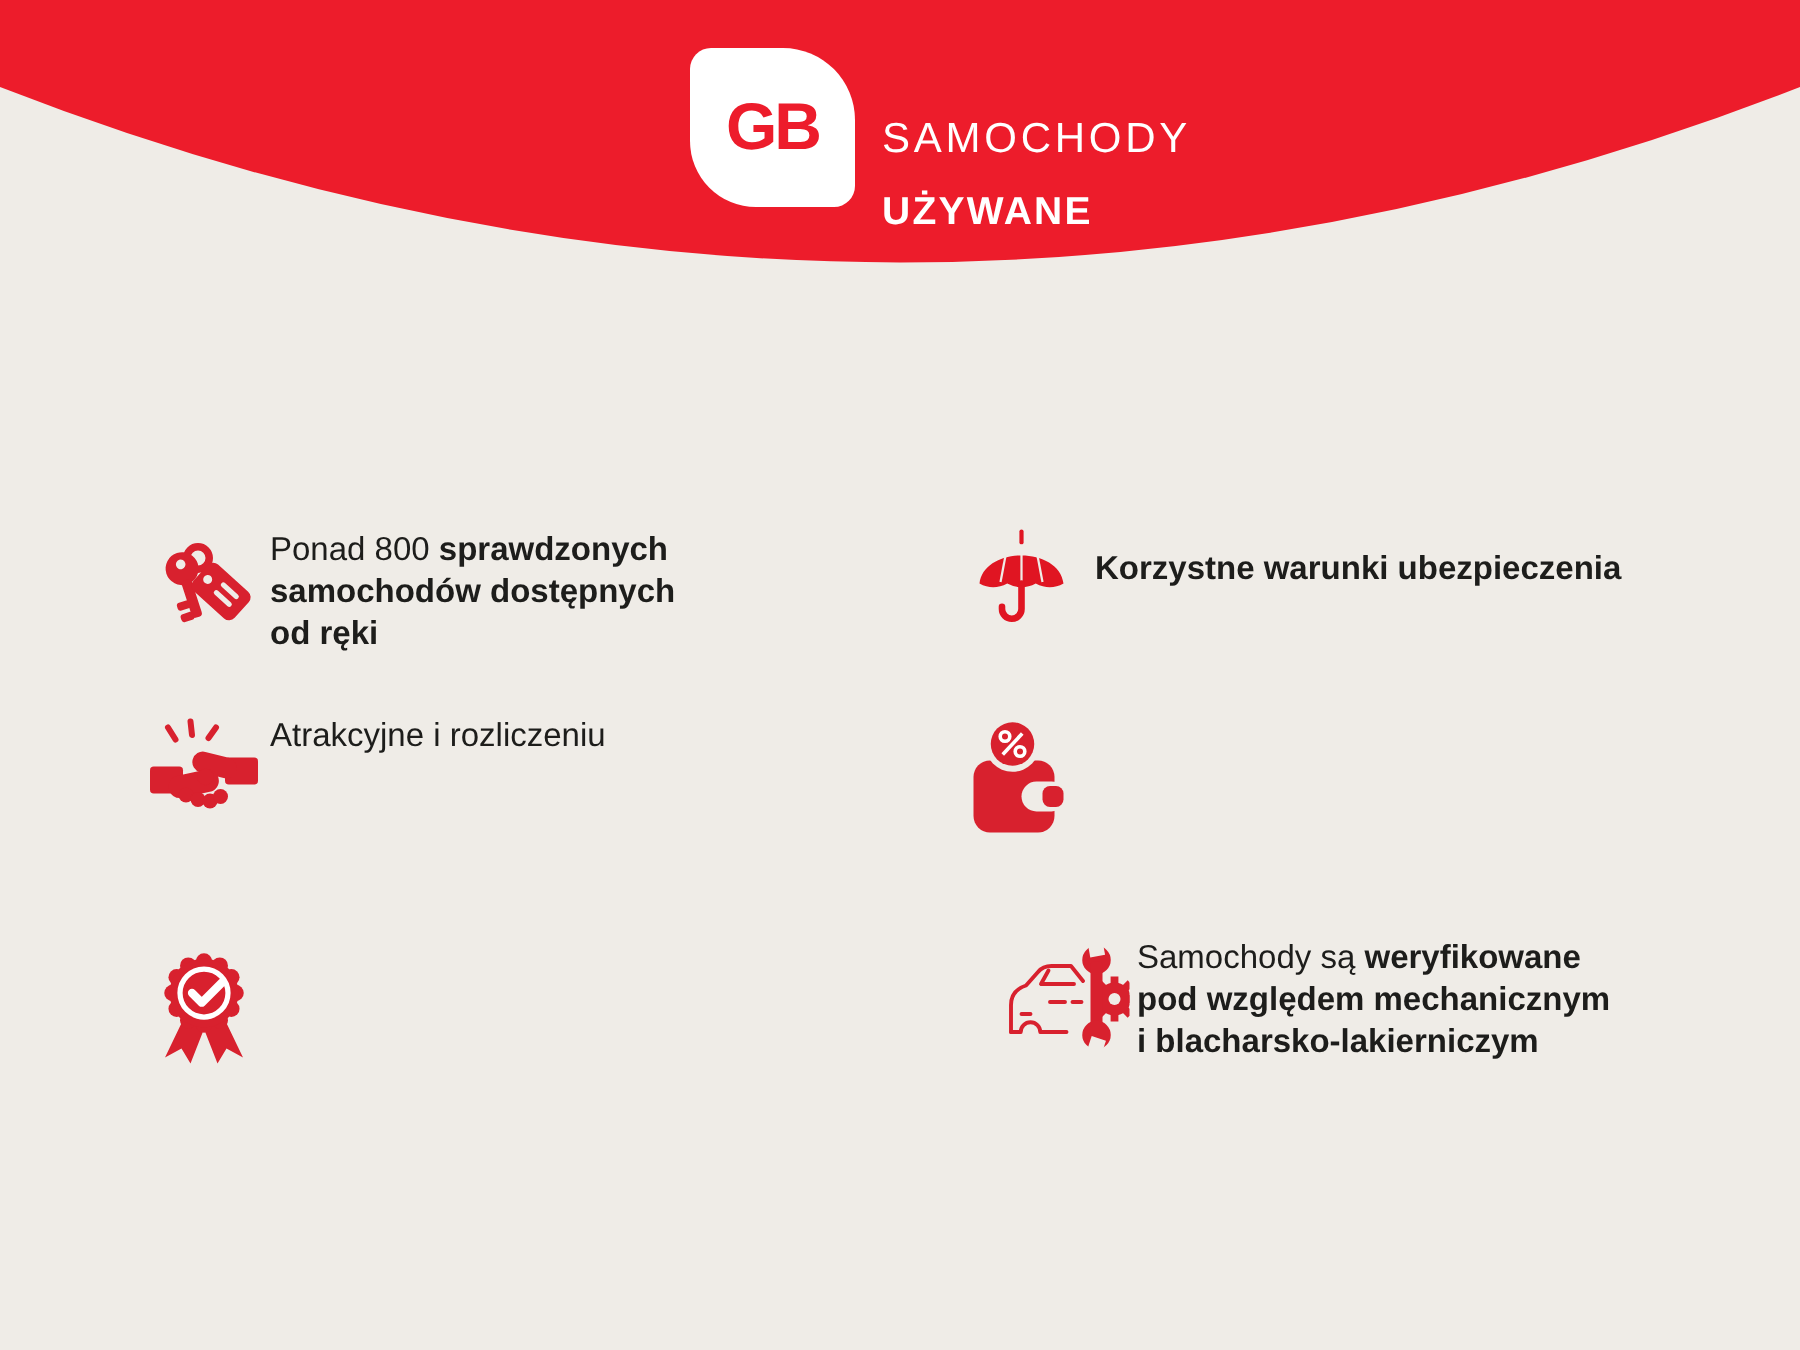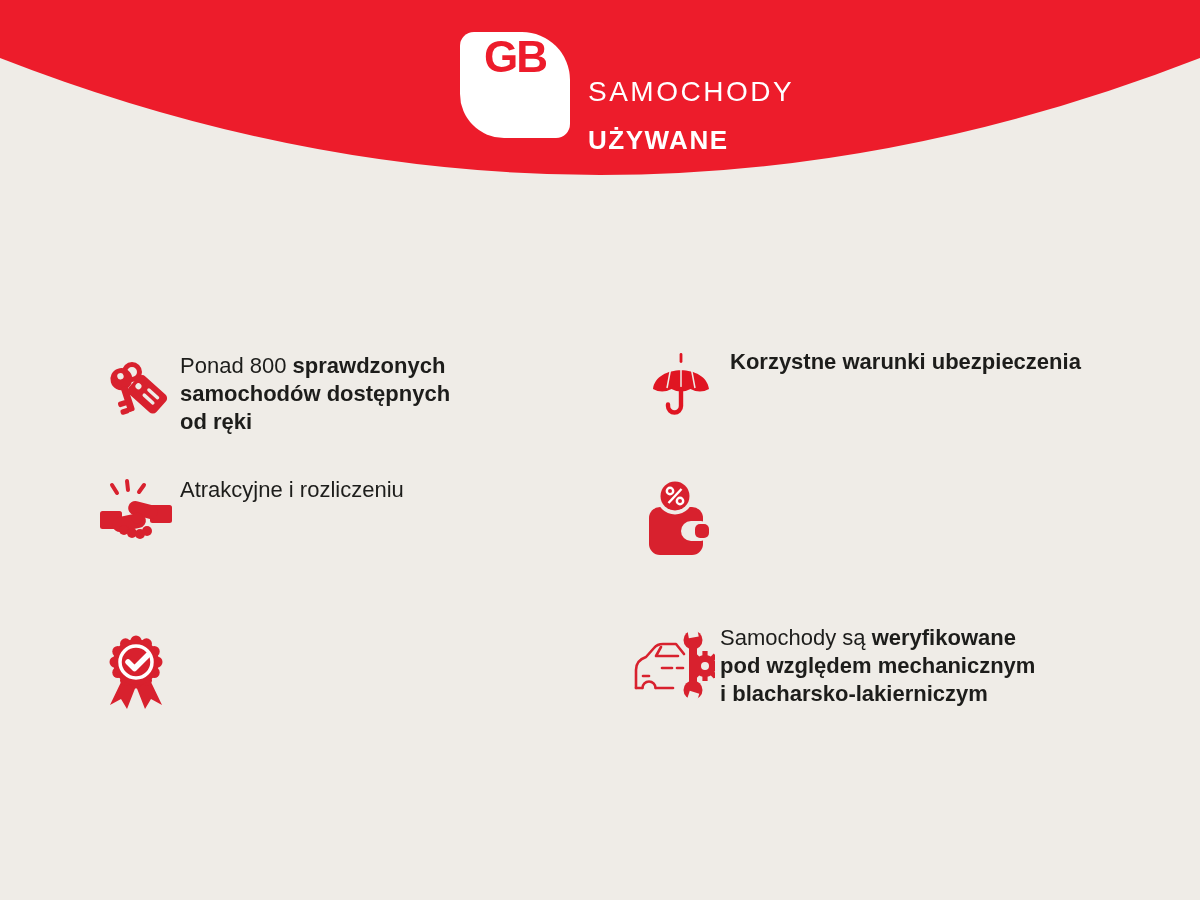--- a/index.html
+++ b/index.html
@@ -12,21 +12,21 @@
   *{box-sizing:border-box;margin:0;padding:0}
   body{margin:0;background:#fff;font-family:"Liberation Sans",sans-serif;}
   .canvas{position:relative;width:1200px;height:900px;background:var(--bg);overflow:hidden;}
 
   
   .header-curve{position:absolute;top:0;left:0;width:1200px;height:240px;display:block;}
   .logo-box{
     position:absolute;left:460px;top:32px;width:110px;height:106px;
     background:var(--white);
     border-radius:14px 48px 14px 44px;
-    display:flex;justify-content:center;
+    display:flex;align-items:center;justify-content:center;
   }
   .logo-text{
     color:var(--red);font-weight:800;font-size:44px;letter-spacing:-2px;
     font-family:"Liberation Sans",sans-serif;
   }
   .brand{position:absolute;left:588px;top:60px;color:var(--white);}
   .brand-line1{font-size:28px;font-weight:500;letter-spacing:2.5px;margin-top:16px;}
   .brand-line2{font-size:26px;font-weight:800;letter-spacing:1.5px;margin-top:17px;}
 
   
@@ -42,25 +42,25 @@
   .f1{left:100px;top:352px}
   .f1 .icon-wrap{width:80px;margin-top:5px}
   .f2{left:100px;top:476px}
   .f2 .icon-wrap{width:80px;margin-top:2px}
   .f3{left:100px;top:625px}
   .f3 .icon-wrap{width:80px;margin-top:7px}
   .f3 .feature-text{line-height:29px}
 
   .f4{left:645px;top:348px}
   .f4 .icon-wrap{width:85px}
-  .f4 .feature-text{}
+  .f4 .feature-text{margin-top:17px}
   .f5{left:645px;top:455px}
   .f5 .icon-wrap{width:85px;margin-top:26px}
   .f5 .feature-text{line-height:29px}
-  .f6{left:631px;top:624px}
+  .f6{left:669px;top:624px}
   .f6 .icon-wrap{width:89px;margin-top:4px}
 
   svg{display:block}
 </style>
 </head>
 <body>
 
 <div class="canvas">
 
   <svg class="header-curve" viewBox="0 0 1200 240" preserveAspectRatio="none">

